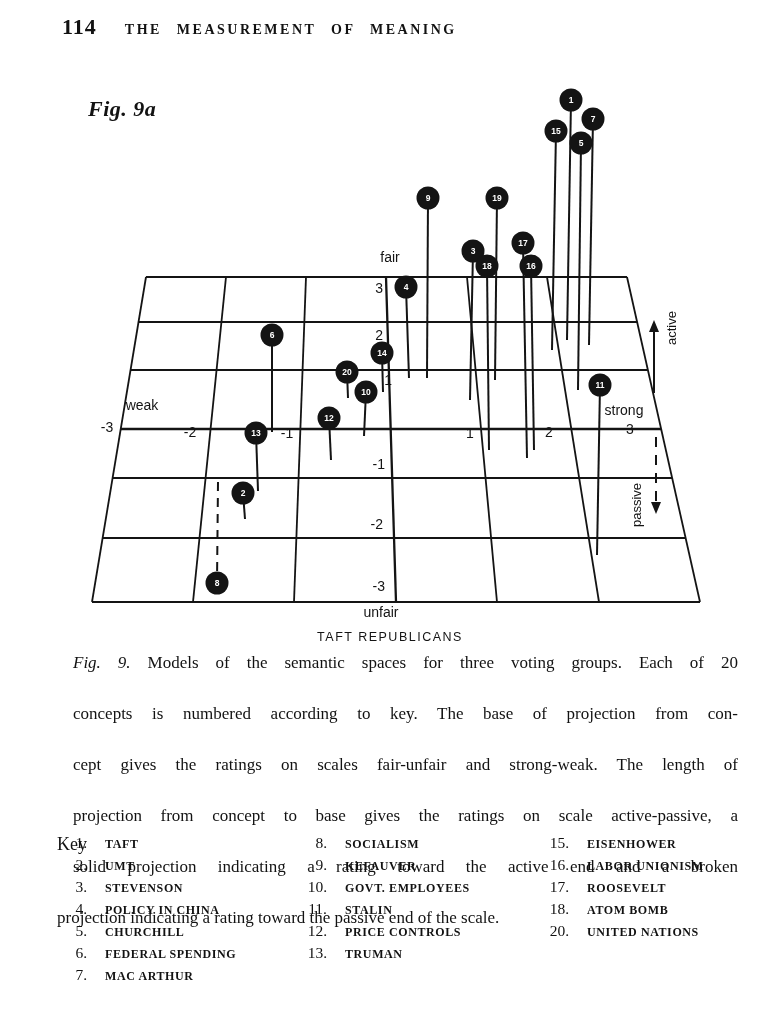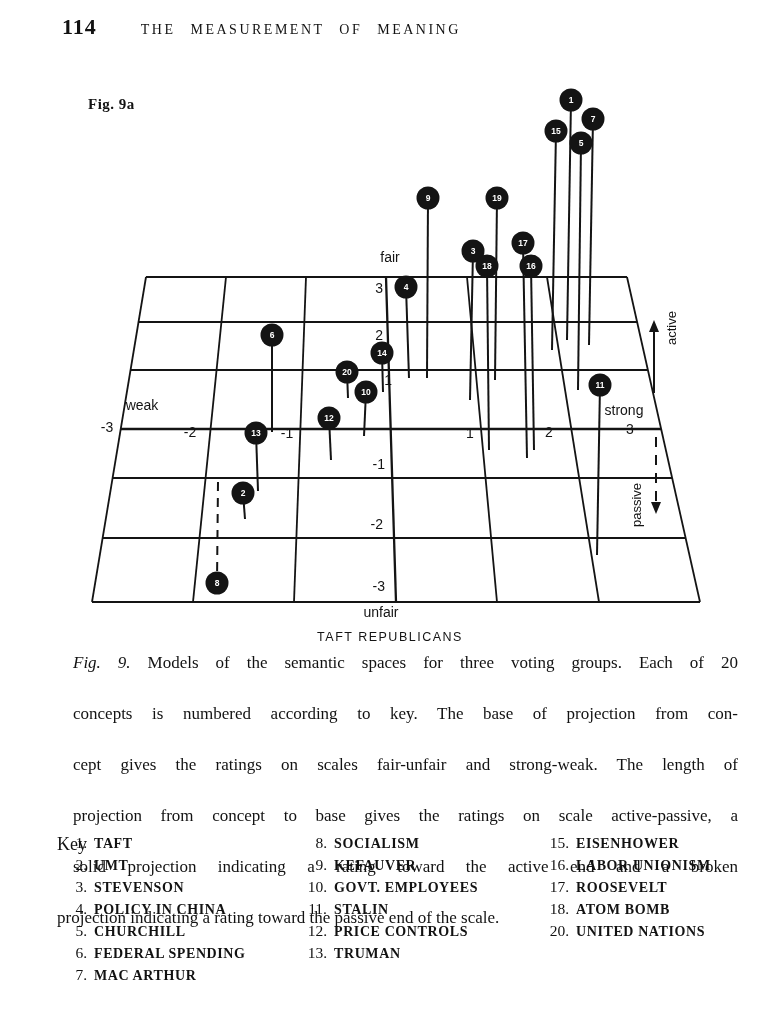--- a/index.html
+++ b/index.html
@@ -1,32 +1,32 @@
 <!DOCTYPE html>
 <html><head>
 <meta charset="utf-8">
 <style>
   html,body{margin:0;padding:0;background:#e8e8e8;}
   .page{position:relative;width:781px;height:1028px;background:#ffffff;margin:0 auto;
         font-family:"Liberation Serif",serif;color:#121212;overflow:hidden;}
   .hdr{position:absolute;top:14px;left:62px;width:660px;white-space:nowrap;}
   .pagenum{font-weight:bold;font-size:22px;letter-spacing:1px;}
-  .runtitle{font-weight:normal;font-size:14px;letter-spacing:2.5px;word-spacing:9px;margin-left:44px;}
-  .figlabel{position:absolute;top:96px;left:88px;font-weight:bold;font-size:15px;letter-spacing:.5px;}
+  .runtitle{font-weight:bold;font-size:14px;letter-spacing:2.5px;word-spacing:9px;margin-left:28px;}
+  .figlabel{position:absolute;top:96px;left:88px;font-weight:bold;font-style:italic;font-size:22px;letter-spacing:.5px;}
   svg{position:absolute;top:0;left:0;}
   .caption{position:absolute;top:650px;left:57px;width:681px;font-size:17px;line-height:25.5px;}
   .jline{text-align:justify;margin-left:16px;}
   .jline::after{content:"";display:inline-block;width:100%;}
   .ital{font-style:italic;}
   .keyhead{position:absolute;top:806px;left:57px;font-size:18px;margin-top:28px;}
   .keywrap{position:absolute;top:834px;left:57px;width:690px;}
   .keycol{position:absolute;top:0;}
   .keyrow{height:22px;white-space:nowrap;}
   .knum{display:inline-block;min-width:30px;text-align:right;font-size:15.5px;}
-  .klabel{font-size:14px;font-weight:bold;letter-spacing:.6px;margin-left:7px;}
+  .klabel{font-size:12px;font-weight:bold;letter-spacing:.6px;margin-left:18px;}
 </style>
 </head>
 <body>
 
 <div class="page">
   <div class="hdr">
     <span class="pagenum">114</span><span class="runtitle">THE MEASUREMENT OF MEANING</span>
   </div>
   <div class="figlabel">Fig. 9a</div>
 

